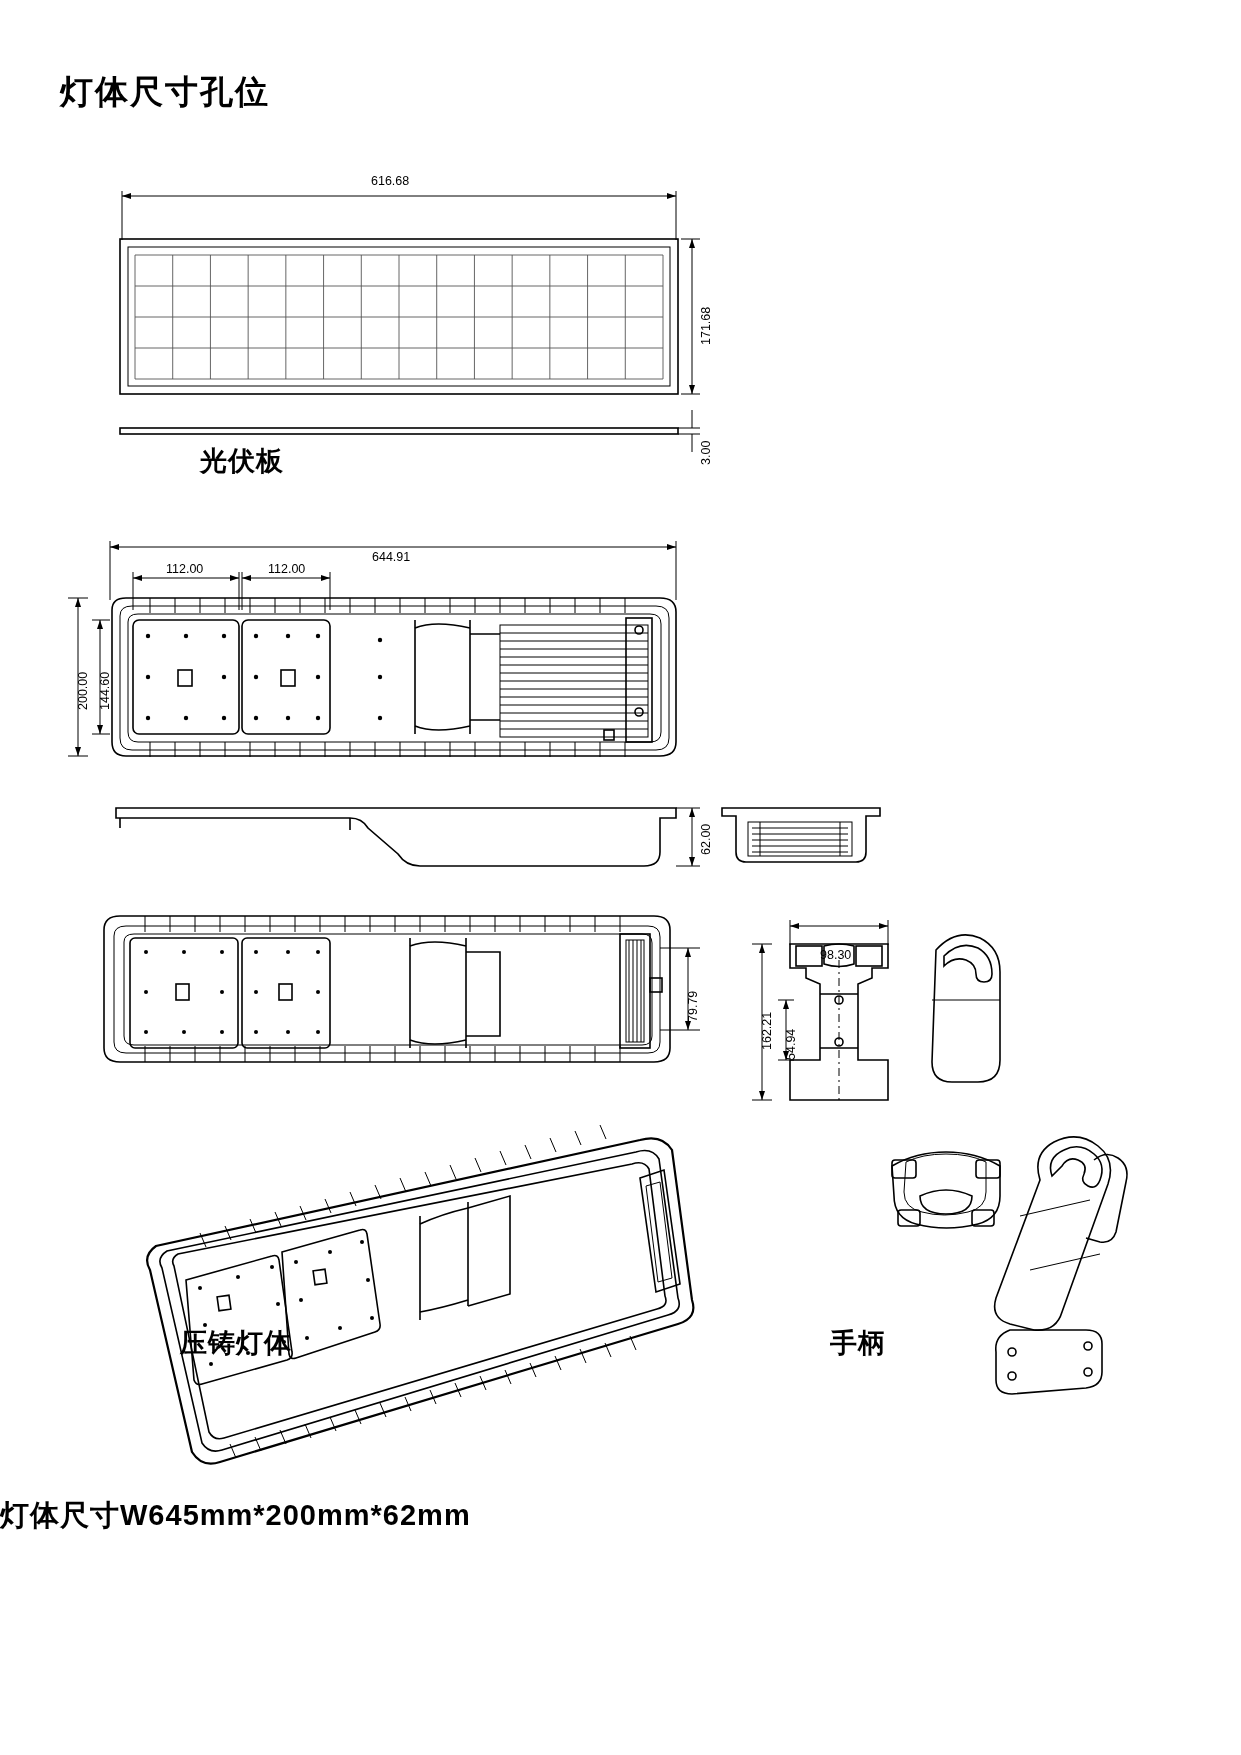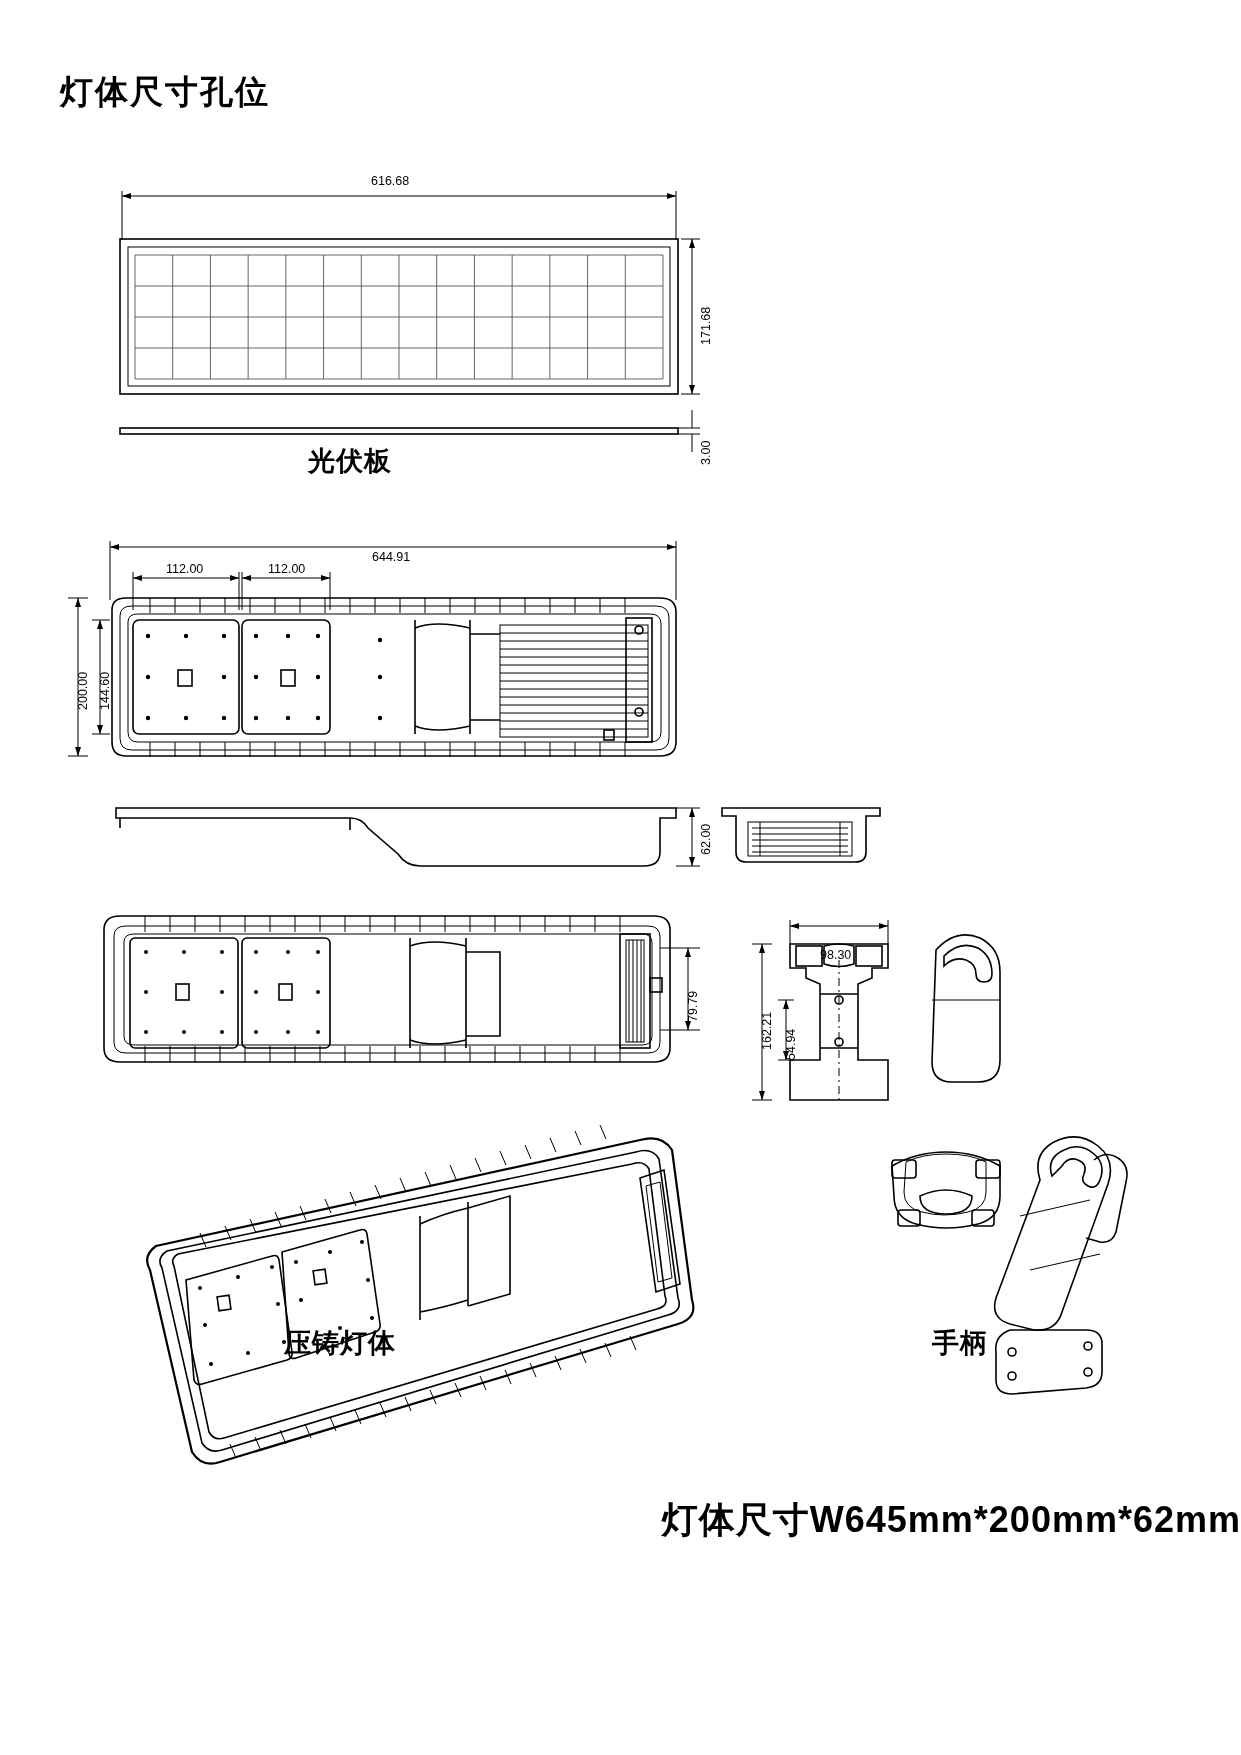--- a/index.html
+++ b/index.html
@@ -11,25 +11,24 @@
     position:relative;
     overflow:hidden;
   }
   .page{position:absolute;inset:0;padding-left:34px;}
   .title{
     position:absolute;left:60px;top:70px;
     font-size:33px;font-weight:700;letter-spacing:2px;
   }
   .caption{
     position:absolute;font-size:27px;font-weight:700;letter-spacing:1px;
-    text-align:center;
   }
   .footer{
     position:absolute;left:0;right:0;top:1496px;
-    text-align:right;font-size:36px;font-weight:700;letter-spacing:1px;
+    text-align:left;font-size:29px;font-weight:700;letter-spacing:1px;
   }
   .dim-label{
     position:absolute;font-size:12.5px;color:#000;
     font-family:"Liberation Sans", sans-serif;
     white-space:nowrap;
   }
   .dim-label.vert{
     transform-origin:0 0;
     transform:rotate(-90deg);
   }

